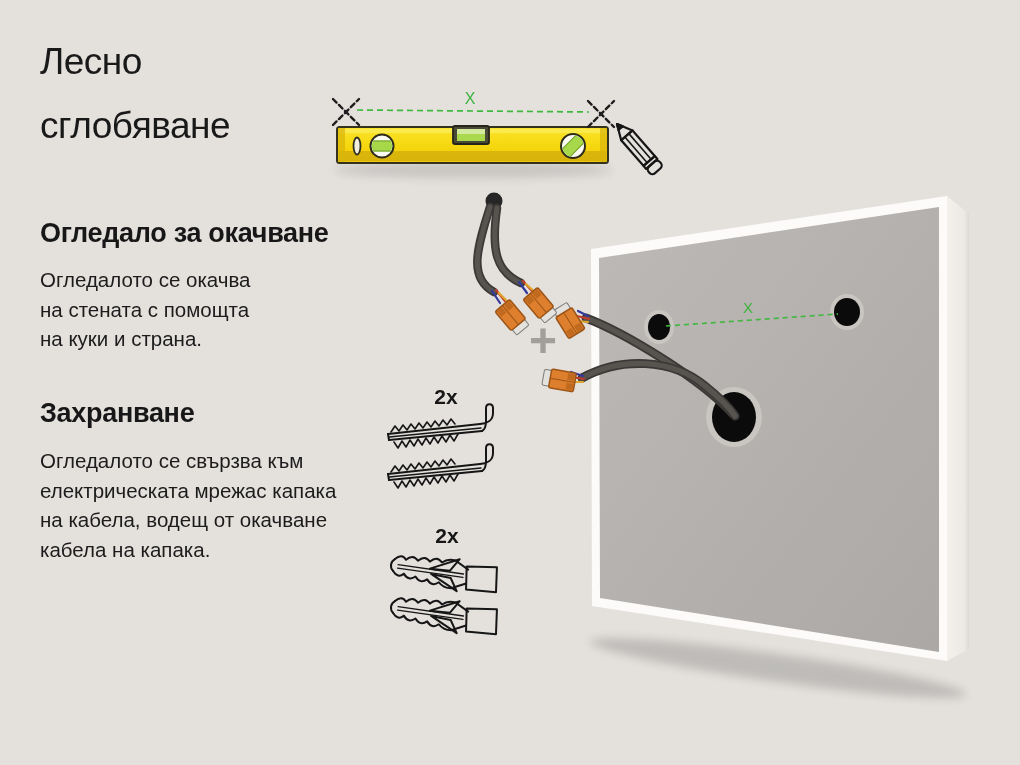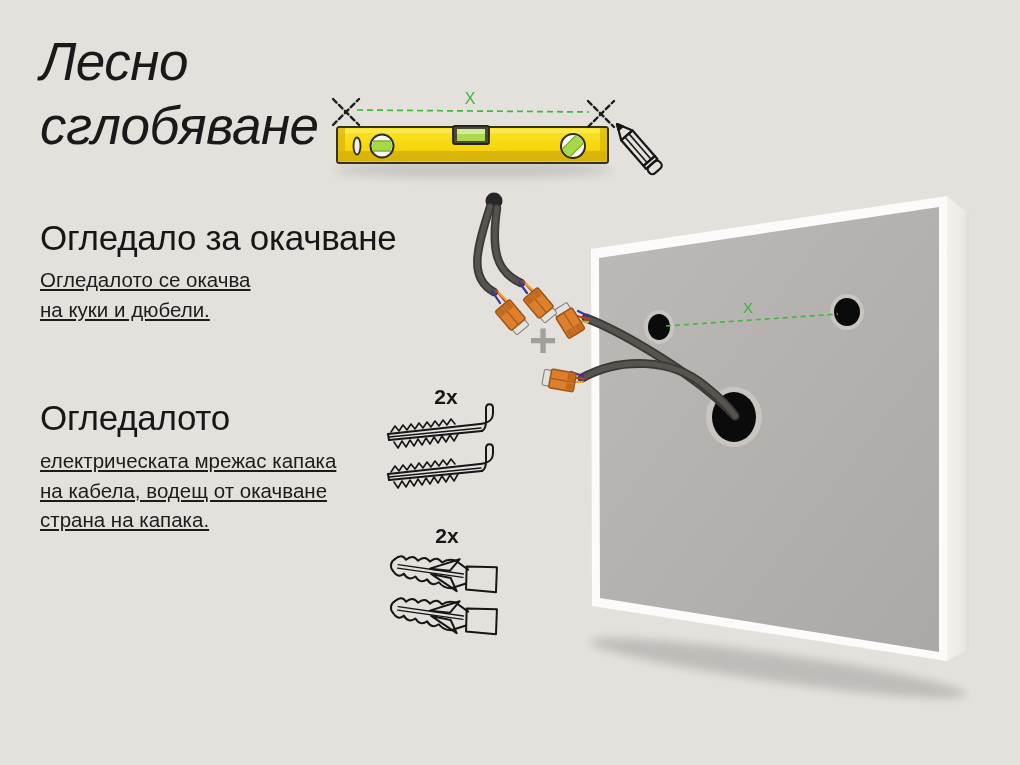--- a/index.html
+++ b/index.html
@@ -8,28 +8,28 @@
     width:1020px;height:765px;
     background:#e4e1dd;
     overflow:hidden;
     font-family:"Liberation Sans", sans-serif;
     color:#1a1a1a;
   }
   .abs{position:absolute;}
   #illustration{position:absolute;left:0;top:0;}
   .page-title{
     left:40px;top:30px;
-    font-size:53px;line-height:64px;
-    color:#191919;letter-spacing:-0.5px;font-style:italic;
+    font-size:37px;line-height:64px;
+    color:#191919;letter-spacing:-0.5px;
   }
   .sec-heading{
-    font-size:35px;font-weight:400;color:#171717;letter-spacing:-0.3px;
+    font-size:27px;font-weight:700;color:#171717;letter-spacing:-0.3px;
   }
   .sec-body{
-    font-size:20.5px;line-height:29.5px;color:#1c1c1c;text-decoration:underline;
+    font-size:20.5px;line-height:29.5px;color:#1c1c1c;
   }
   #hanging-heading{left:40px;top:218px;}
   #hanging-body{left:40px;top:265px;}
   #power-heading{left:40px;top:398px;}
   #power-body{left:40px;top:446px;}
   svg text{font-family:"Liberation Sans", sans-serif;}
 </style>
 </head>
 <body>
 
@@ -214,23 +214,25 @@
   </svg>
 
   <div class="abs page-title">
     <div>Лесно</div>
     <div>сглобяване</div>
   </div>
 
   <div id="hanging-heading" class="abs sec-heading">Огледало за окачване</div>
   <div id="hanging-body" class="abs sec-body">
     <div>Огледалото се окачва</div>
-    <div>на куки и дюбели.</div>
+    <div>на стената с помощта</div>
+    <div>на куки и страна.</div>
   </div>
 
-  <div id="power-heading" class="abs sec-heading">Огледалото</div>
+  <div id="power-heading" class="abs sec-heading">Захранване</div>
   <div id="power-body" class="abs sec-body">
+    <div>Огледалото се свързва към</div>
     <div>електрическата мрежас капака</div>
     <div>на кабела, водещ от окачване</div>
-    <div>страна на капака.</div>
+    <div>кабела на капака.</div>
   </div>
 
 </div>
 
 </body></html>

